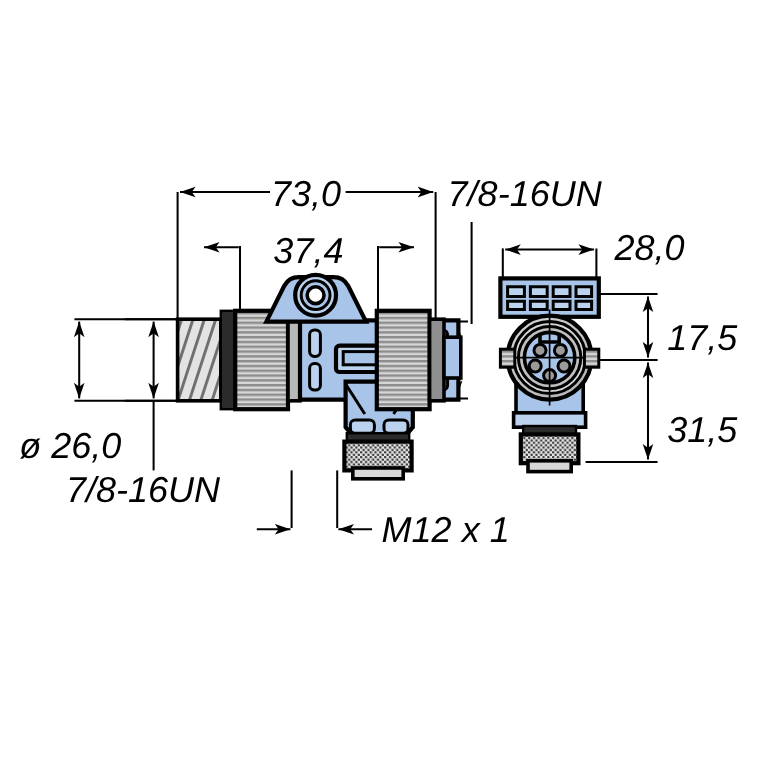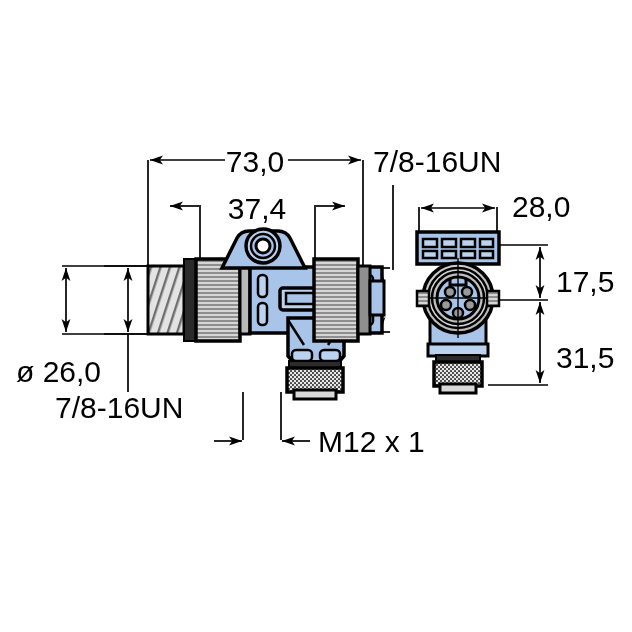--- a/index.html
+++ b/index.html
@@ -11,20 +11,21 @@
     width: 632px;
     height: 632px;
     overflow: hidden;
     font-family: "Liberation Sans", sans-serif;
   }
   #sheet {
     position: relative;
     width: 632px;
     height: 632px;
     background: #ffffff;
+    font-style: italic;
   }
   #drawing {
     position: absolute;
     top: 0;
     left: 0;
   }
   .dim-text {
     font-family: "Liberation Sans", sans-serif;
     font-size: 30px;
     fill: #000000;

